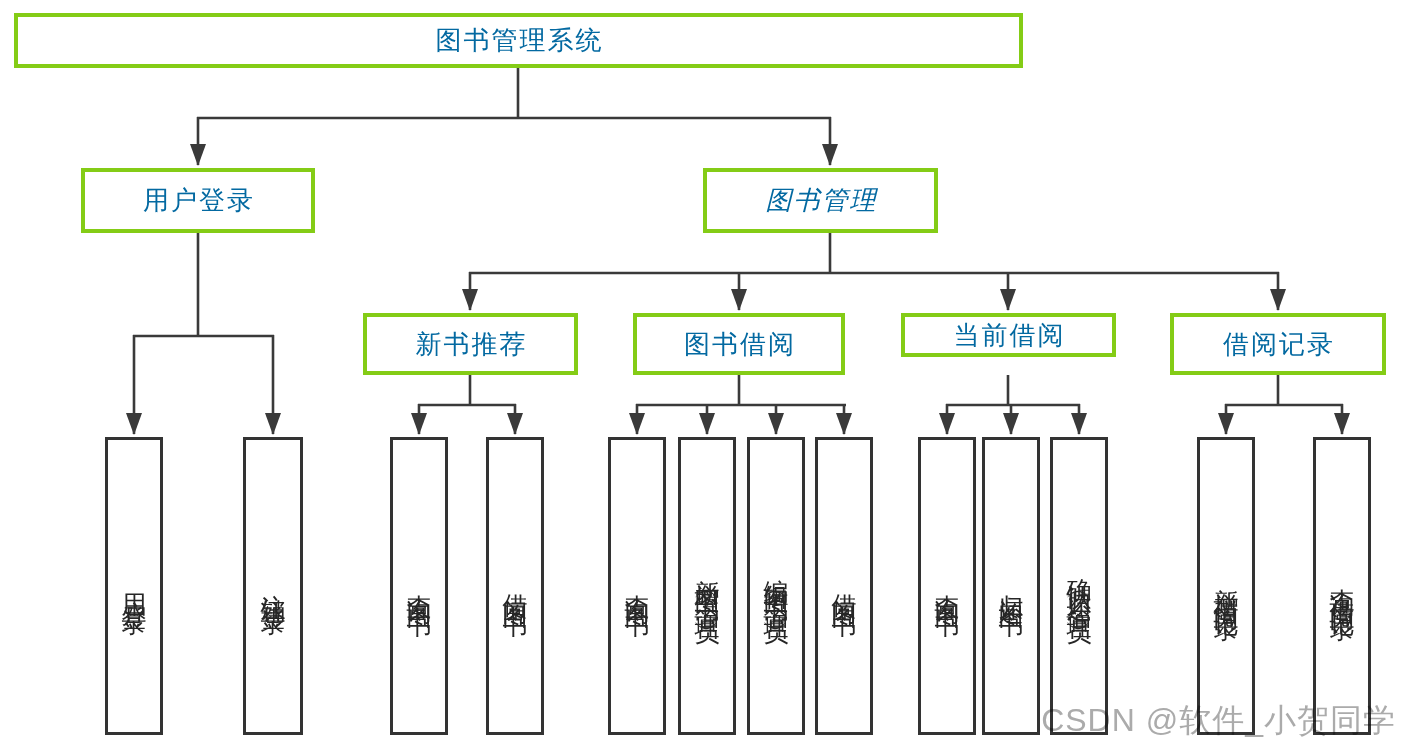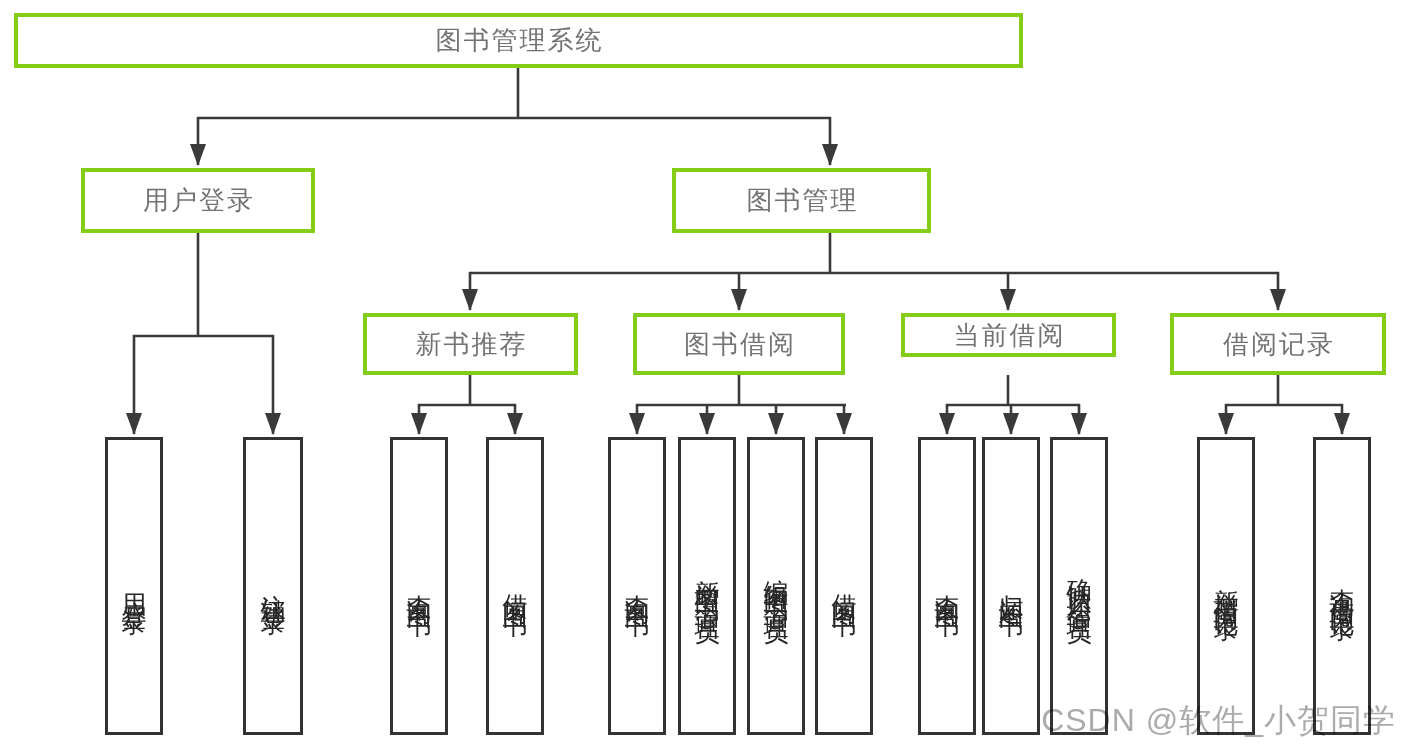--- a/index.html
+++ b/index.html
@@ -21,21 +21,21 @@
     width: 1405px; height: 747px;
   }
   .node {
     position: absolute;
     background: #ffffff;
     border: 4px solid #84cc16;
     display: flex;
     align-items: center;
     justify-content: center;
     font-size: 26px;
-    color: #737373;
+    color: #0369a1;
     letter-spacing: 2px;
     text-indent: 2px;
     white-space: nowrap;
   }
   .node.root { border-width: 4px; }
   .leaf {
     position: absolute;
     width: 58px;
     height: 298px;
     background: #ffffff;
@@ -127,21 +127,21 @@
       <path d="M1278 375 V405"></path>
       <path d="M1225 405 H1343"></path>
       <line x1="1226" y1="404" x2="1226" y2="434" marker-end="url(#arw)"></line>
       <line x1="1342" y1="404" x2="1342" y2="434" marker-end="url(#arw)"></line>
     </g>
   </svg>
 
   <div class="node root" style="left:14px; top:13px; width:1009px; height:55px;">图书管理系统</div>
 
   <div class="node" style="left:81px; top:168px; width:234px; height:65px;">用户登录</div>
-  <div class="node" style="left:672px; top:168px; width:259px; height:65px;">图书管理</div>
+  <div class="node" style="left:703px; top:168px; width:235px; height:65px;font-style:italic;">图书管理</div>
 
   <div class="node" style="left:363px; top:313px; width:215px; height:62px;">新书推荐</div>
   <div class="node" style="left:633px; top:313px; width:212px; height:62px;">图书借阅</div>
   <div class="node" style="left:901px; top:313px; width:215px; height:44px;">当前借阅</div>
   <div class="node" style="left:1170px; top:313px; width:216px; height:62px;font-family:Liberation Serif, serif;">借阅记录</div>
 
   <div class="leaf" style="left:105px; top:437px;">
     <span>用户登录</span>
   </div>
   <div class="leaf" style="left:243px; top:437px; width:60px;">

